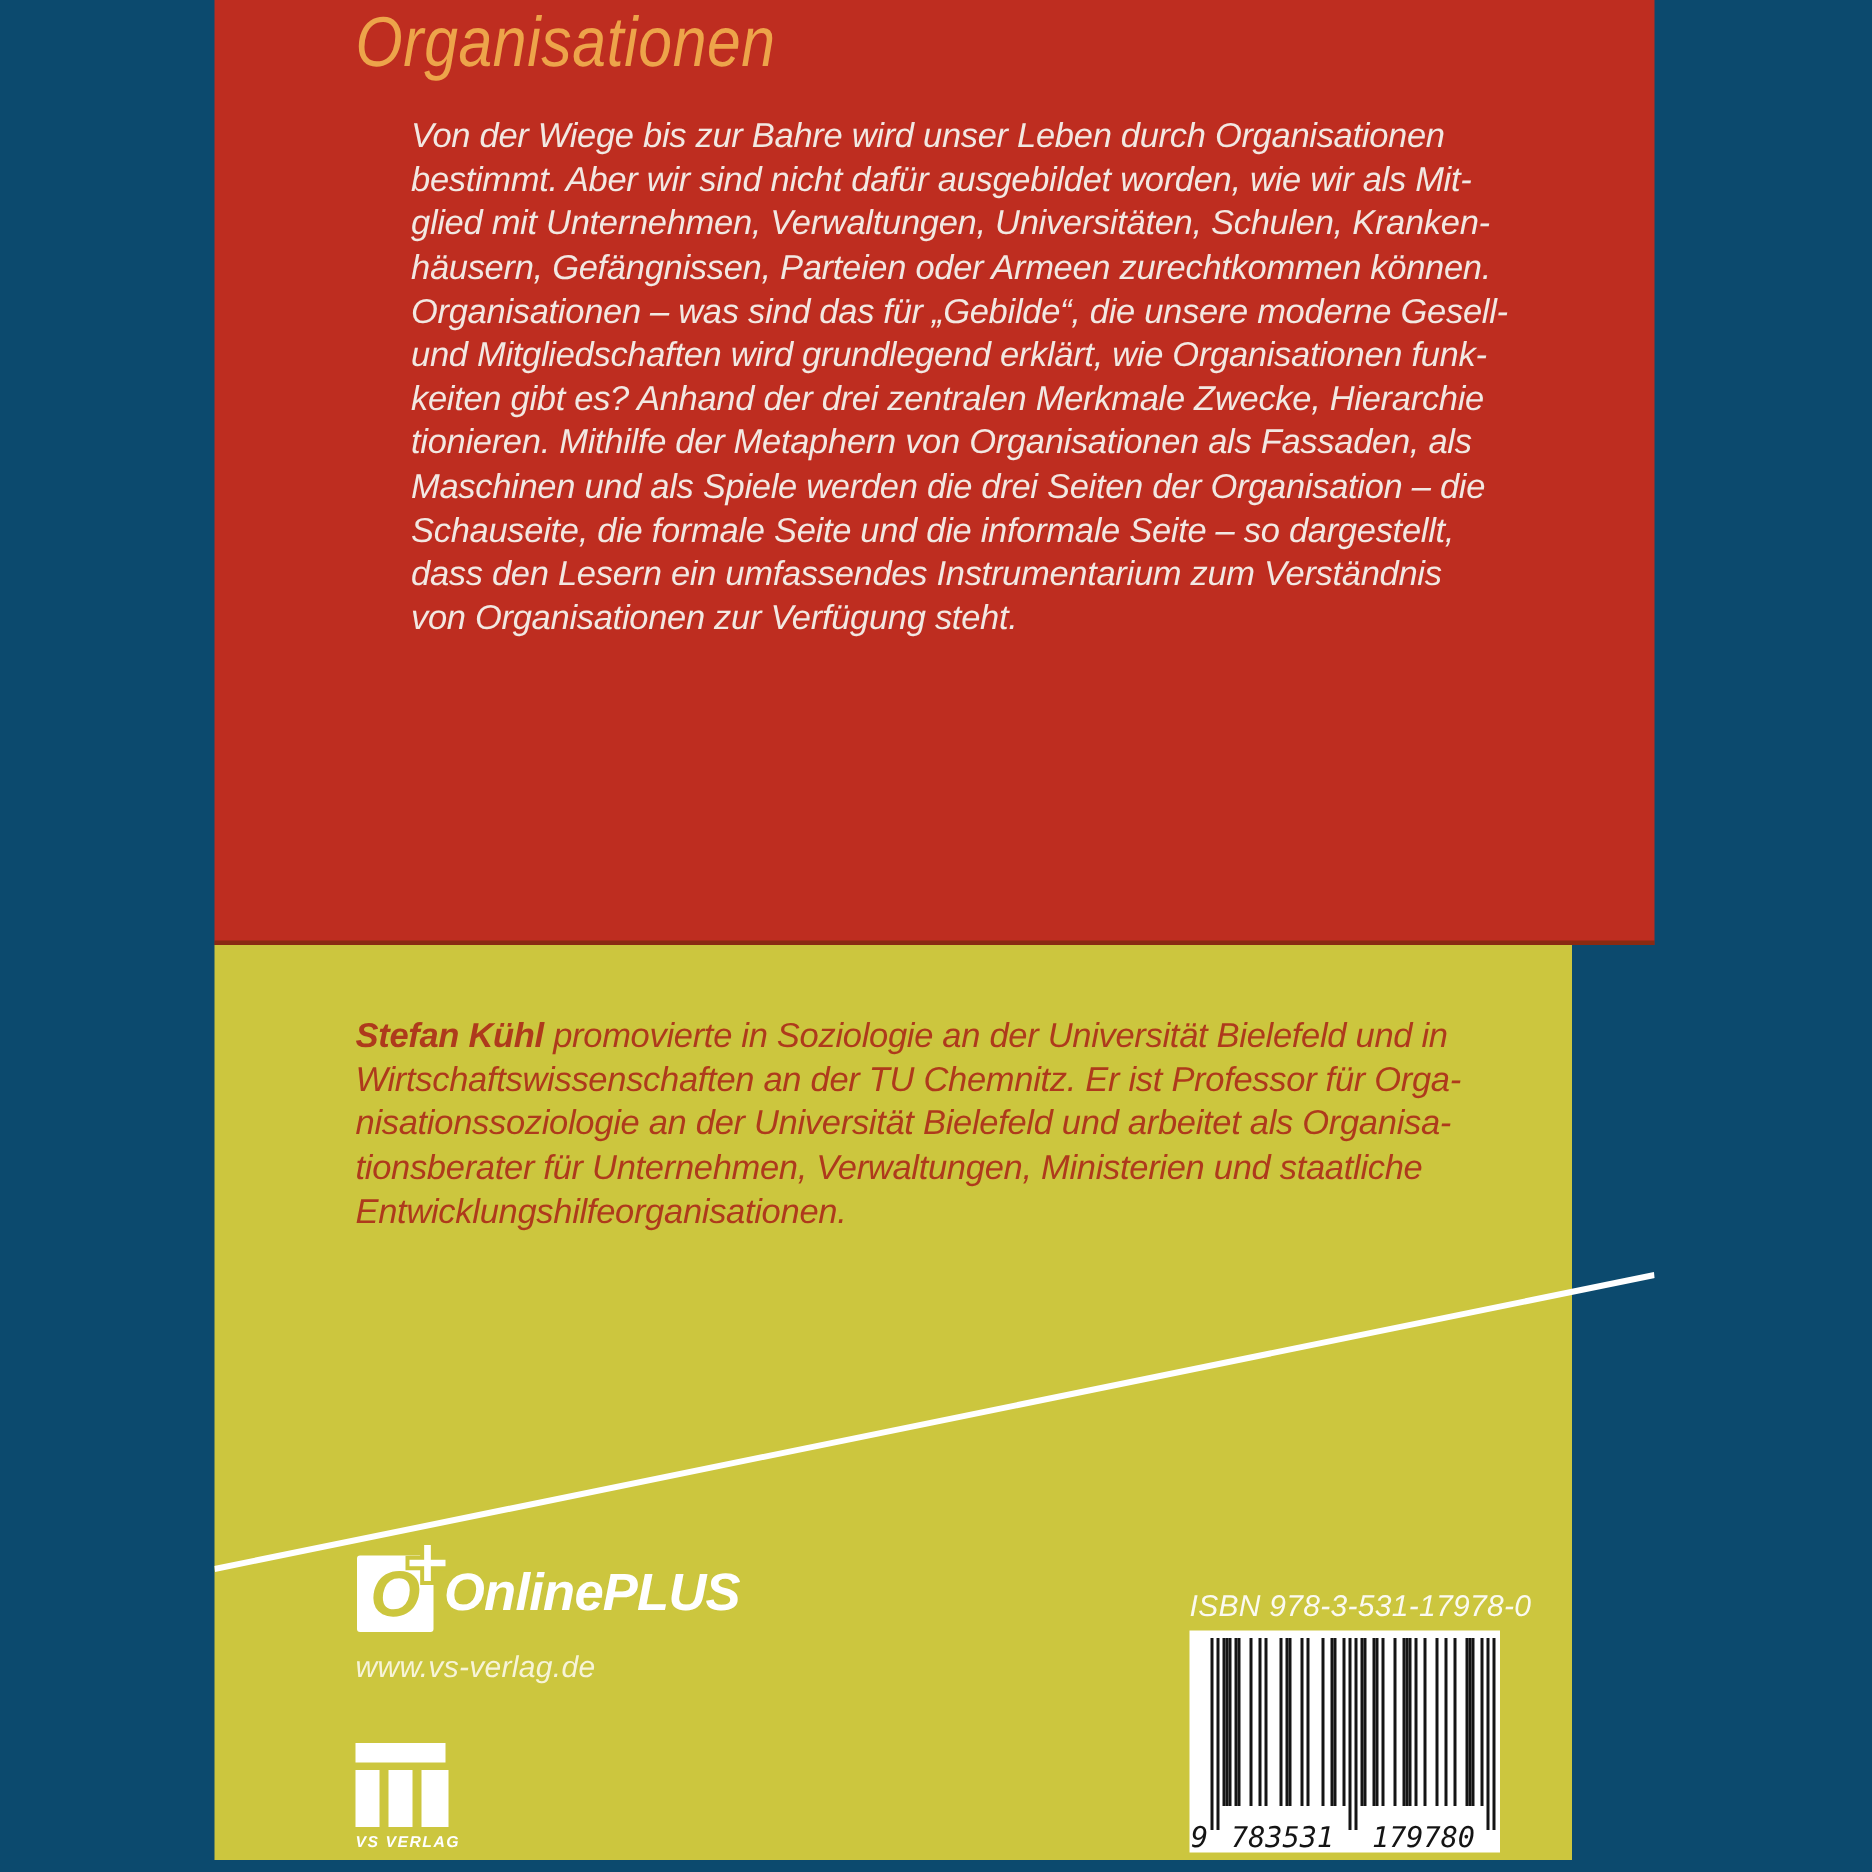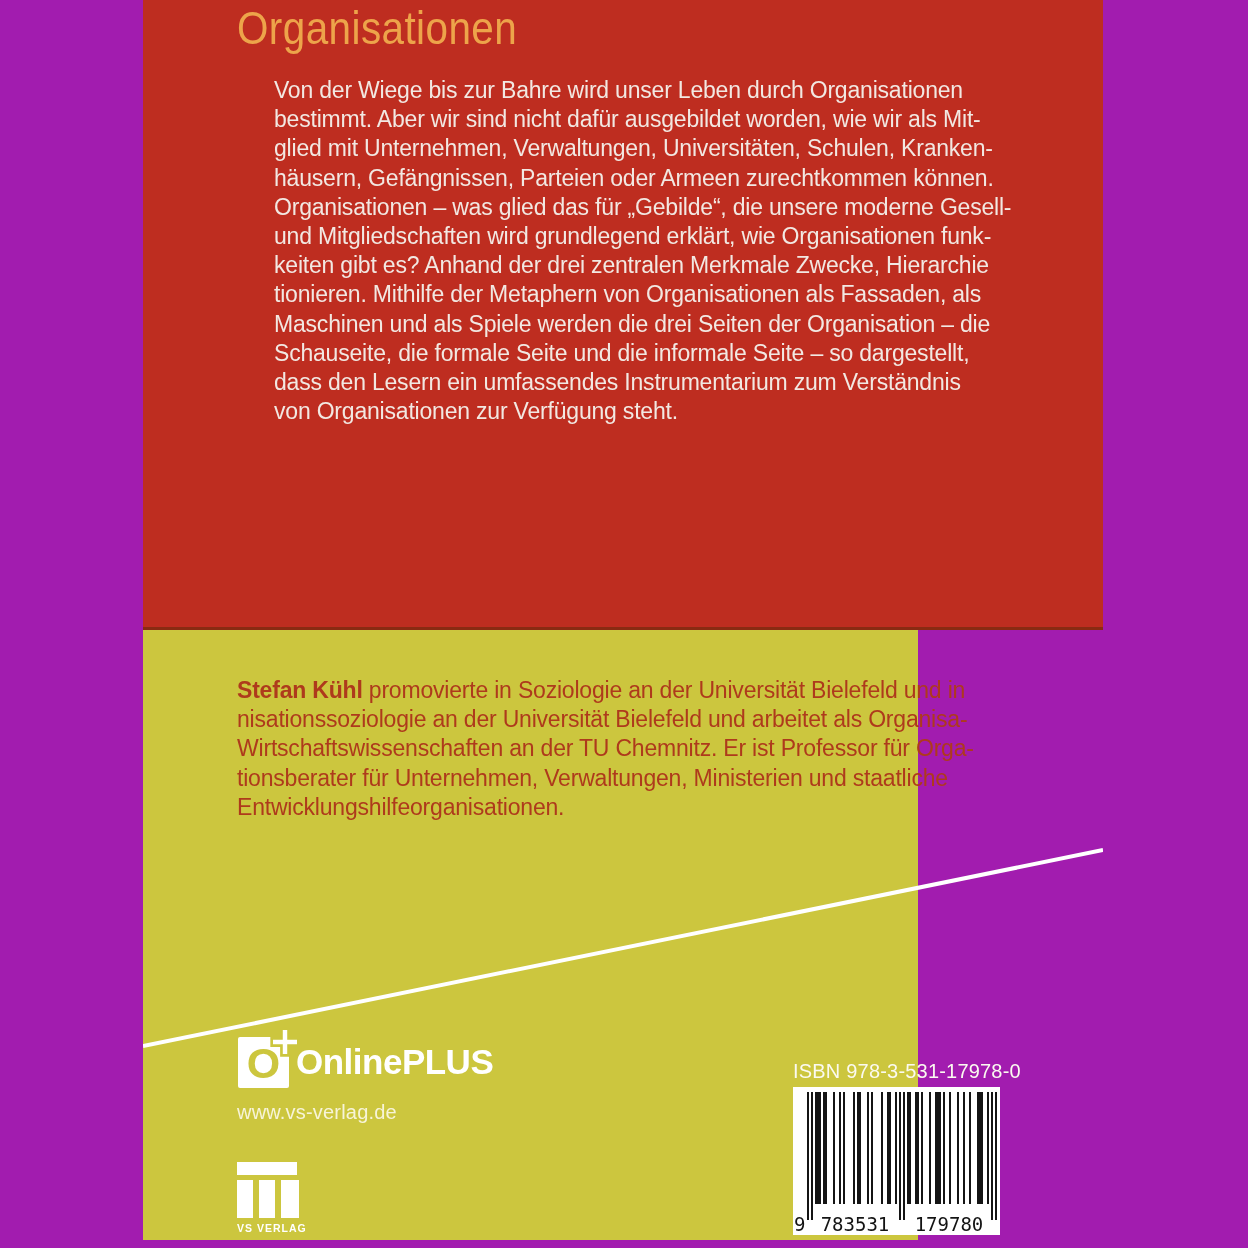--- a/index.html
+++ b/index.html
@@ -1,19 +1,19 @@
 <!DOCTYPE html>
 <html><head>
 <meta charset="utf-8">
 <style>
   * { margin:0; padding:0; box-sizing:border-box; }
   html,body { background:#ffffff; }
   .page {
-    position:relative; width:1248px; height:1248px; background:#a21caf;
-    overflow:hidden; font-family:"Liberation Sans", sans-serif;
+    position:relative; width:1248px; height:1248px; background:#0c4a6e;
+    overflow:hidden; font-family:"Liberation Sans", sans-serif;font-style:italic;
   }
   .cover { position:absolute; left:143px; top:0; width:960px; height:1240px; }
 
   
   .sec-red {
     position:absolute; left:0; top:0; width:960px; height:630px;
     background:#be2d20;
   }
   .sec-red::after { 
     content:""; position:absolute; left:0; bottom:0; width:100%; height:3px;
@@ -26,21 +26,21 @@
     white-space:nowrap;
   }
   .desc {
     position:absolute; left:94px; top:76px; width:800px;
     font-size:23px; line-height:29.2px; color:#f2e8e2; letter-spacing:-.2px;margin-left:37px;
   }
   .desc > div { white-space:nowrap; }
 
   
   .sec-yellow {
-    position:absolute; left:0; top:630px; width:775px; height:610px;
+    position:absolute; left:0; top:630px; width:905px; height:610px;
     background:#ccc63e;
   }
   .diag { position:absolute; left:0; top:0; width:960px; height:610px; display:block; }
 
   .bio {
     position:absolute; left:94px; top:46px;
     font-size:23px; line-height:29.2px; color:#ae3a1c; letter-spacing:-.2px;
   }
   .bio > div, .bio-first { white-space:nowrap; }
   .bio b { font-weight:700; }
@@ -96,41 +96,41 @@
 <div class="page">
   <div class="cover">
 
     <section class="sec-red">
       <h1 class="title">Organisationen</h1>
       <div class="desc">
           <div>Von der Wiege bis zur Bahre wird unser Leben durch Organisationen</div>
           <div>bestimmt. Aber wir sind nicht dafür ausgebildet worden, wie wir als Mit-</div>
           <div>glied mit Unternehmen, Verwaltungen, Universitäten, Schulen, Kranken-</div>
           <div>häusern, Gefängnissen, Parteien oder Armeen zurechtkommen können.</div>
-          <div>Organisationen – was glied das für „Gebilde“, die unsere moderne Gesell-</div>
+          <div>Organisationen – was sind das für „Gebilde“, die unsere moderne Gesell-</div>
           <div>und Mitgliedschaften wird grundlegend erklärt, wie Organisationen funk-</div>
           <div>keiten gibt es? Anhand der drei zentralen Merkmale Zwecke, Hierarchie</div>
           <div>tionieren. Mithilfe der Metaphern von Organisationen als Fassaden, als</div>
           <div>Maschinen und als Spiele werden die drei Seiten der Organisation – die</div>
           <div>Schauseite, die formale Seite und die informale Seite – so dargestellt,</div>
           <div>dass den Lesern ein umfassendes Instrumentarium zum Verständnis</div>
           <div>von Organisationen zur Verfügung steht.</div>
         </div>
     </section>
 
     <section class="sec-yellow">
       <svg class="diag" viewBox="0 0 960 610" preserveAspectRatio="none">
         <line x1="0" y1="416" x2="960" y2="220" stroke="#ffffff" stroke-width="4"></line>
       </svg>
 
       <div class="bio">
         <div class="bio-first"><b>Stefan Kühl</b><span> promovierte in Soziologie an der Universität Bielefeld und in</span></div>
         <div>
+            <div>Wirtschaftswissenschaften an der TU Chemnitz. Er ist Professor für Orga-</div>
             <div>nisationssoziologie an der Universität Bielefeld und arbeitet als Organisa-</div>
-            <div>Wirtschaftswissenschaften an der TU Chemnitz. Er ist Professor für Orga-</div>
             <div>tionsberater für Unternehmen, Verwaltungen, Ministerien und staatliche</div>
             <div>Entwicklungshilfeorganisationen.</div>
           </div>
       </div>
 
       <div class="onlineplus">
         <span class="op-icon">
           <span class="op-o">O</span>
           <svg class="op-plus" viewBox="0 0 36 36">
             <path d="M14 3 h8 v11 h11 v8 h-11 v11 h-8 v-11 H3 v-8 h11 z" fill="#ffffff" stroke="#ccc63e" stroke-width="3"></path>

